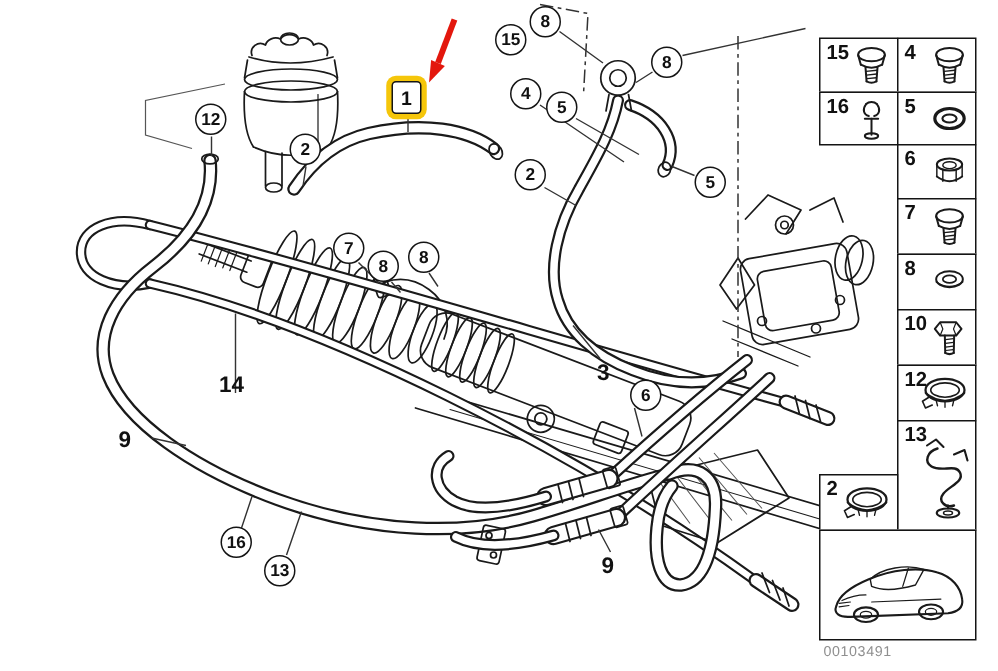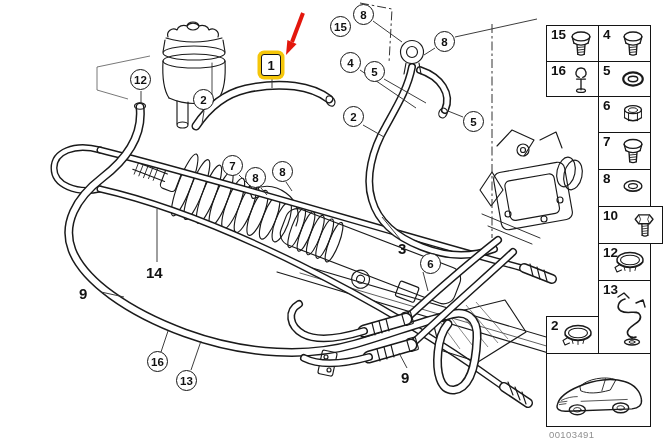--- a/index.html
+++ b/index.html
@@ -193,21 +193,21 @@
   <div class="callout" style="left:364px;top:61px">5</div>
   <div class="callout" style="left:343px;top:106px">2</div>
   <div class="callout" style="left:463px;top:111px">5</div>
   <div class="callout" style="left:222px;top:155px">7</div>
   <div class="callout" style="left:245px;top:167px">8</div>
   <div class="callout" style="left:272px;top:161px">8</div>
   <div class="callout" style="left:147px;top:351px">16</div>
   <div class="callout" style="left:176px;top:370px">13</div>
   <div class="callout" style="left:420px;top:253px">6</div>
 
-  <div class="plabel" style="left:146px;top:264px">14</div>
+  <div class="plabel" style="left:146px;top:248px">14</div>
   <div class="plabel" style="left:79px;top:285px">9</div>
   <div class="plabel" style="left:398px;top:240px">3</div>
   <div class="plabel" style="left:401px;top:369px">9</div>
 
   <div class="hibox" style="left:261px;top:54px">1</div>
 
   <div class="cell" style="left:546px;top:25px;width:53px;height:37px">
     <span class="num">15</span>
     <svg class="ic" width="32" height="32" viewBox="0 0 36 32">
         <g class="icg">
@@ -281,21 +281,21 @@
   <div class="cell" style="left:598px;top:169px;width:53px;height:38px">
     <span class="num">8</span>
     <svg class="ic" width="32" height="30" viewBox="0 0 36 30">
         <g class="icg" stroke-width="1.7">
       <ellipse cx="18" cy="14" rx="10" ry="6"></ellipse>
           <ellipse cx="18" cy="14" rx="5" ry="2.8" stroke-width="1.3"></ellipse>
       <path d="M8,16 Q18,23 28,16" stroke-width="1"></path>
         </g>
       </svg>
   </div>
-  <div class="cell" style="left:598px;top:206px;width:65px;height:38px">
+  <div class="cell" style="left:598px;top:206px;width:53px;height:38px">
     <span class="num">10</span>
     <svg class="ic" width="32" height="33" viewBox="0 0 36 32">
         <g class="icg" stroke-width="1.4">
       <path d="M11,4 L23,4 L27,9 L23,14 L11,14 L7,9 Z"></path>
       <path d="M11,4 L13,9 L11,14 M23,4 L21,9 L23,14" stroke-width=".9"></path>
       <path d="M14.5,14 L14.8,27 M21.5,14 L21.2,27"></path>
       <path d="M15,17 L21,16.3 M15,19.8 L21,19.1 M15,22.6 L21,21.9 M15.2,25.2 L20.8,24.6" stroke-width=".9"></path>
       <path d="M14.8,27 Q18,28.8 21.2,27"></path>
         </g>
       </svg>

